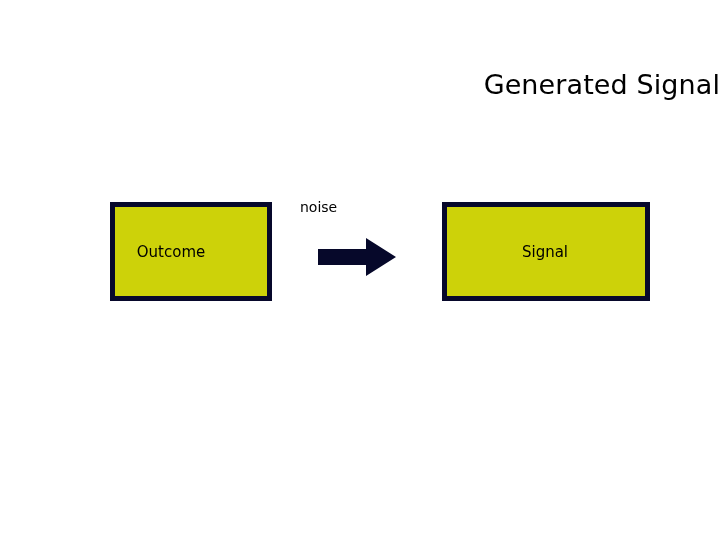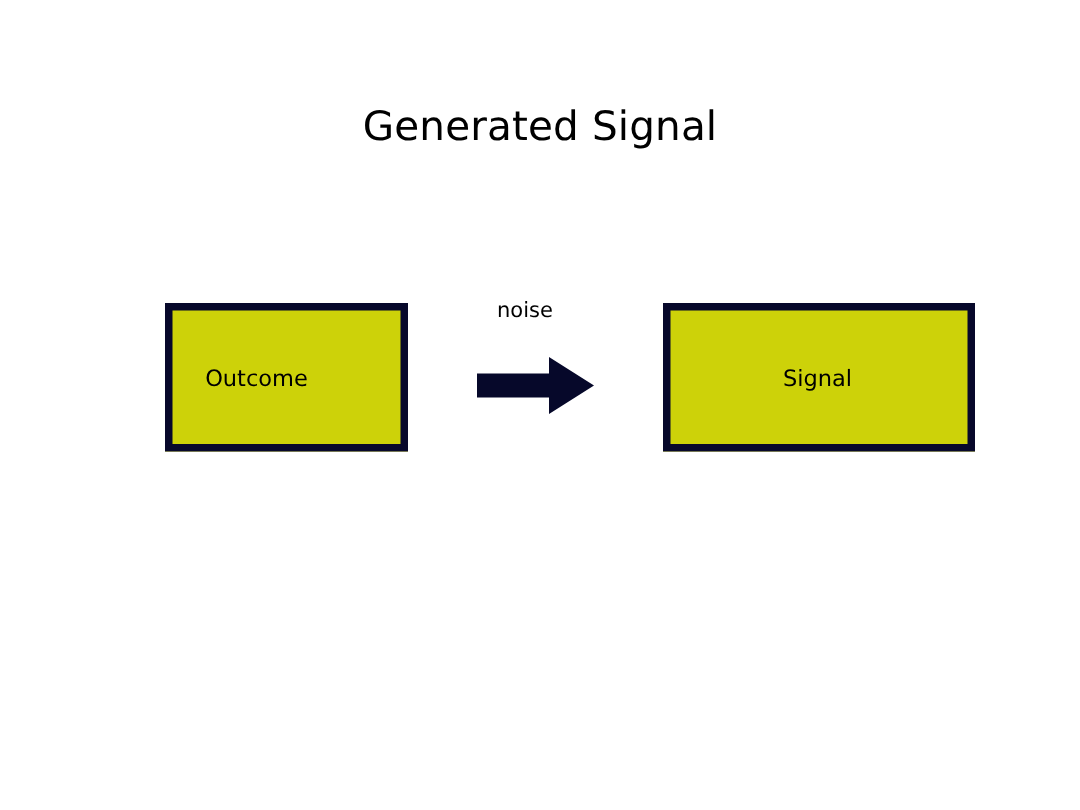--- a/index.html
+++ b/index.html
@@ -22,21 +22,21 @@
     inset: 0;
     background: #ffffff;
   }
 
   
   #slide-title {
     position: absolute;
     left: 0;
     top: 68px;
     width: 720px;
-    text-align: center;
+    text-align: right;
     font-size: 27px;
     font-weight: 400;
     line-height: 34px;
     letter-spacing: 0.1px;
     color: #000000;
     white-space: nowrap;
   }
 
   
   .flow-box {
@@ -83,21 +83,21 @@
     left: 300px;
     top: 198px;
     width: 100px;
     height: 80px;
   }
   #arrow-label {
     position: absolute;
     left: 0;
     top: 0;
     width: 100px;
-    text-align: center;
+    text-align: left;
     font-size: 14px;
     line-height: 19px;
     color: #000000;
     white-space: nowrap;
   }
   #arrow-shape {
     position: absolute;
     left: 18px;
     top: 40px;
     width: 78px;

